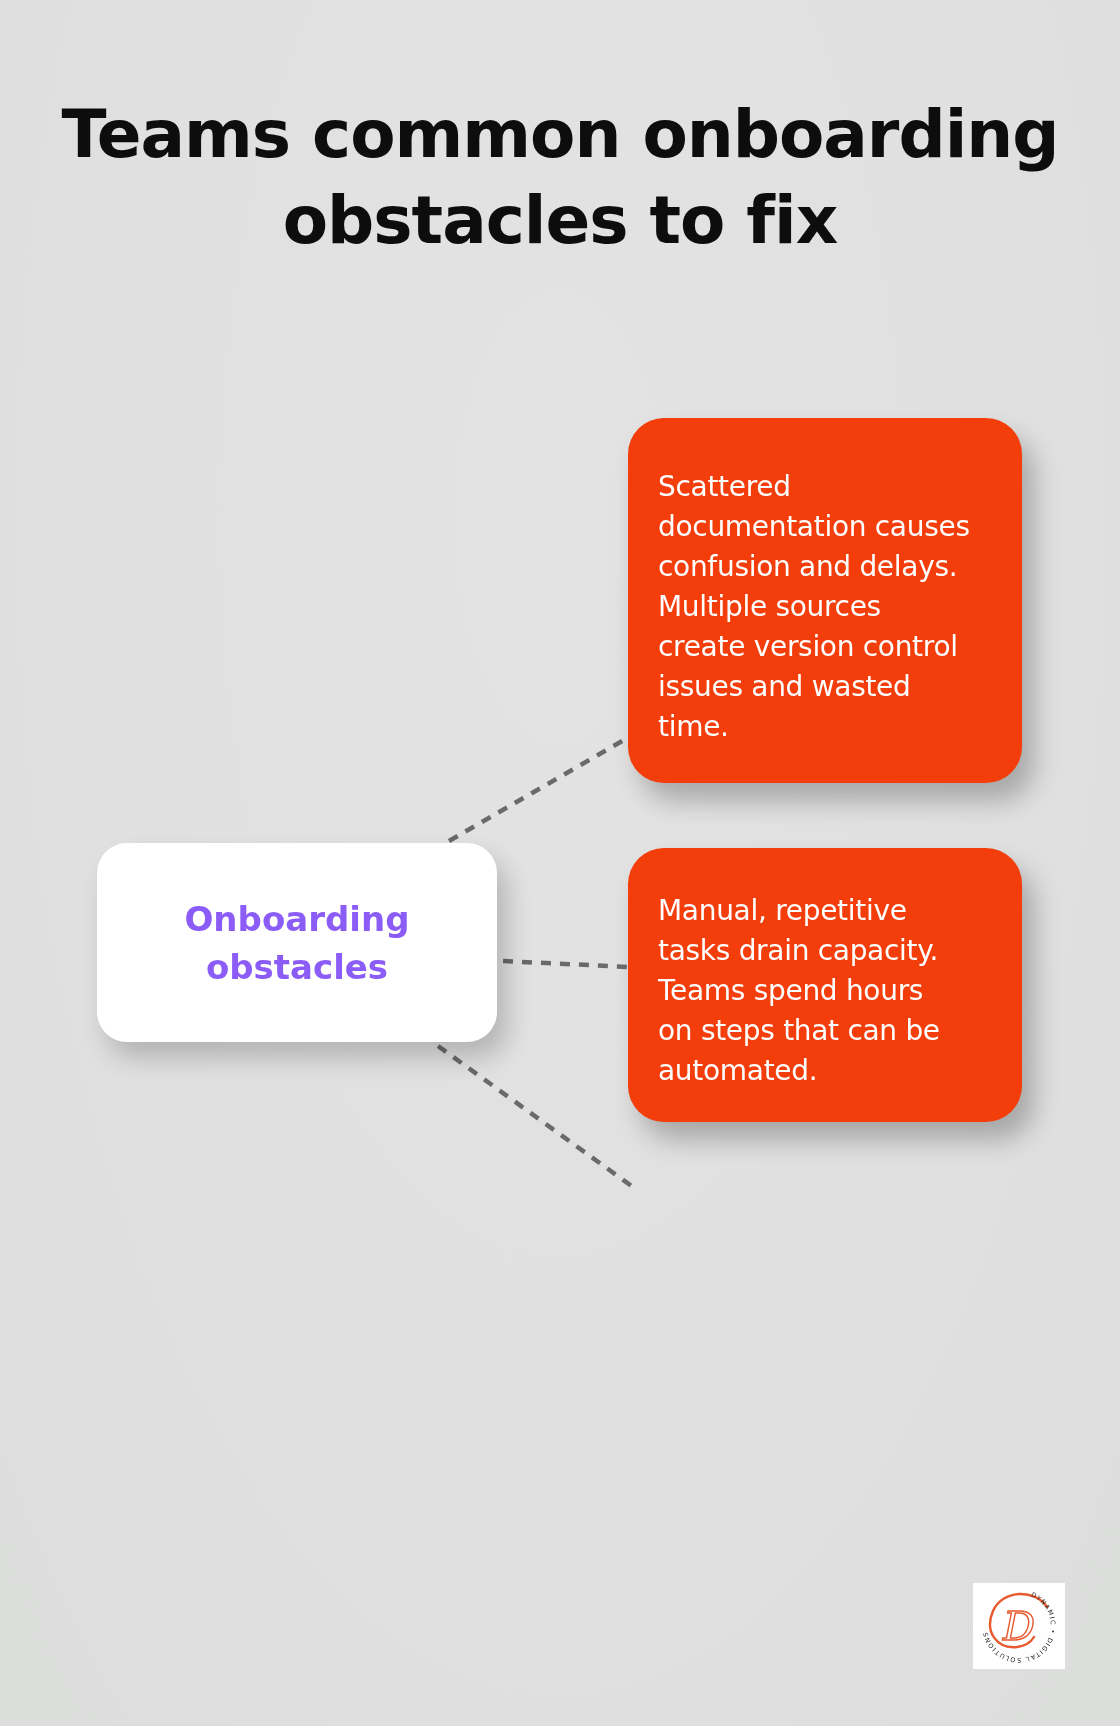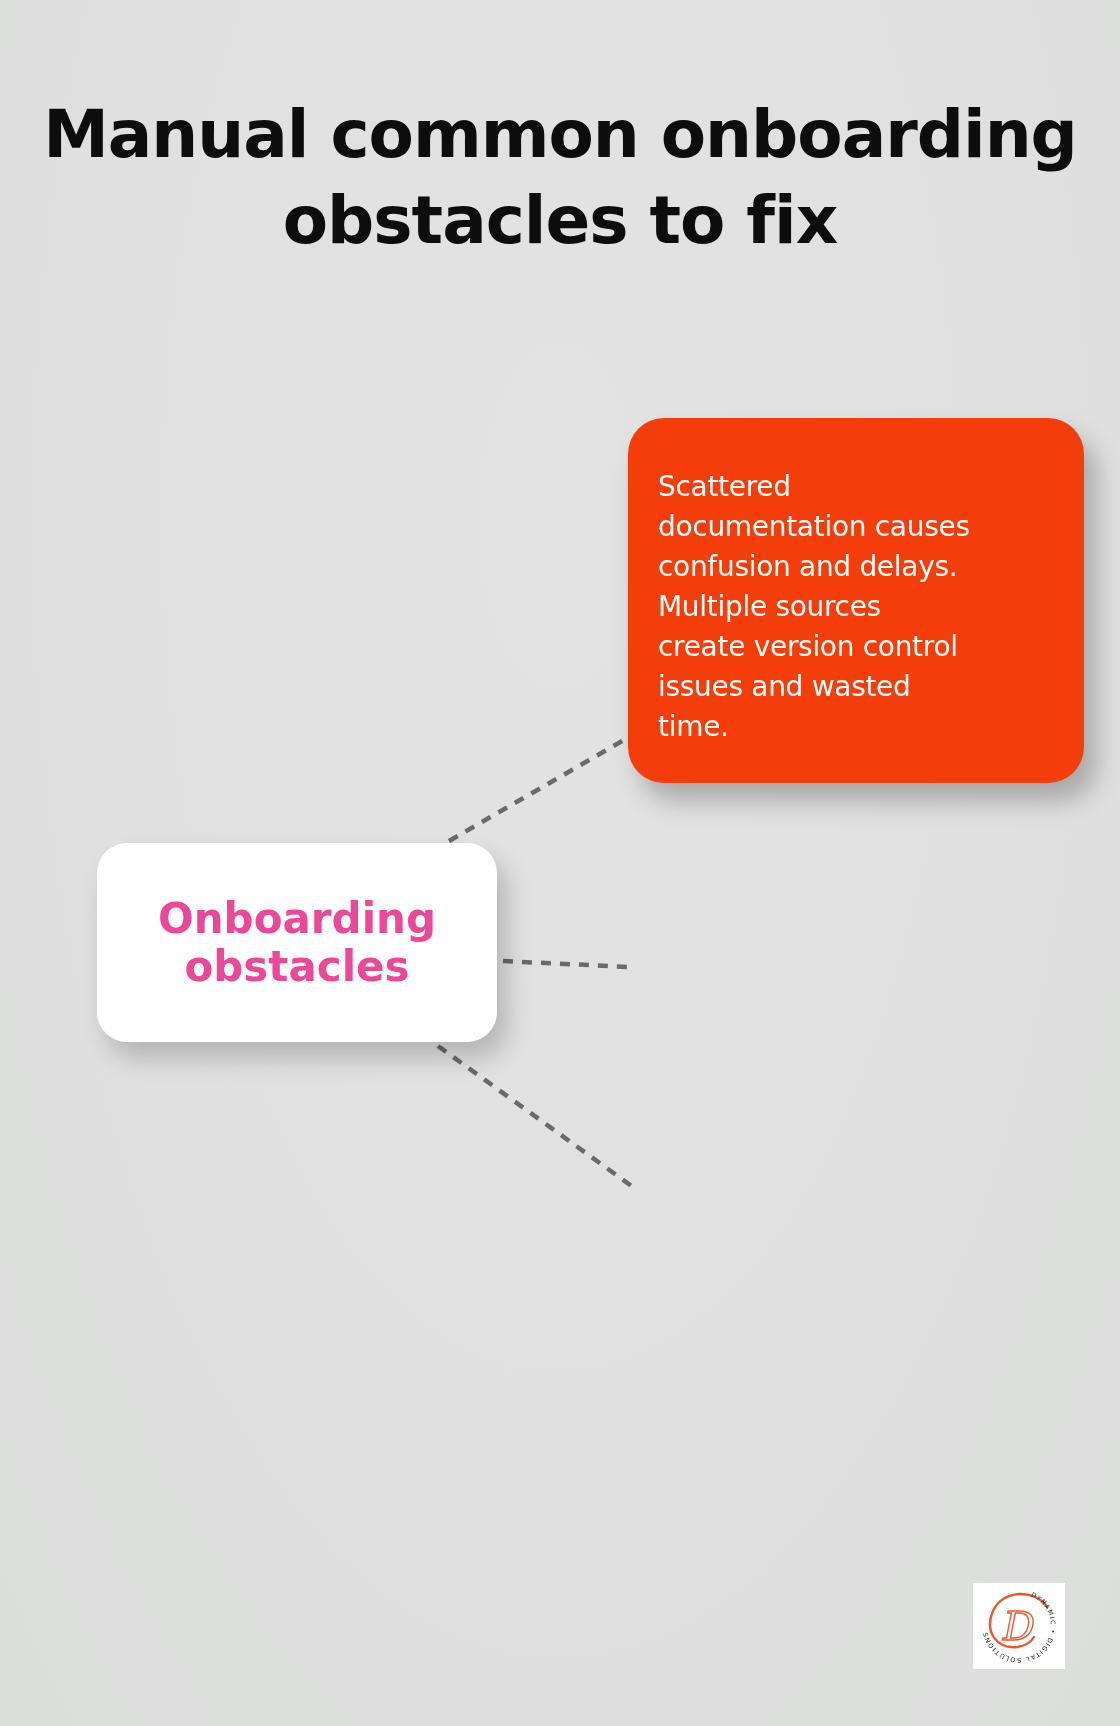--- a/index.html
+++ b/index.html
@@ -34,28 +34,28 @@
   }
   .root-node{
     position:absolute;
     left:97px;top:843px;
     width:400px;height:199px;
     background:#ffffff;
     border-radius:30px;
     box-shadow:10px 16px 26px rgba(0,0,0,0.20);
     display:flex;align-items:center;justify-content:center;
     text-align:center;
-    font-size:42px;line-height:48px;
+    font-size:34px;line-height:48px;
     font-weight:700;
-    color:#ec4899;
+    color:#8b5cf6;
     white-space:pre-line;
   }
   .branch-card{
     position:absolute;
-    left:628px;width:456px;
+    left:628px;width:394px;
     background:#f33d0a;
     border-radius:36px;
     box-shadow:12px 18px 26px rgba(0,0,0,0.25);
     display:flex;align-items:center;
     box-sizing:border-box;
     padding:30px 24px 18px 30px;
     color:#ffffff;
     font-size:28px;line-height:40px;
     letter-spacing:-0.3px;
     white-space:pre-line;
@@ -67,40 +67,45 @@
     position:absolute;
     left:973px;top:1583px;
     width:92px;height:86px;
   }
 </style>
 </head>
 <body>
 
 <div class="canvas">
 
-  <h1 class="page-title">Manual common onboarding
+  <h1 class="page-title">Teams common onboarding
 obstacles to fix</h1>
 
   <svg class="connector-svg" width="1120" height="1726" viewBox="0 0 1120 1726">
     <line class="connector" x1="449" y1="841" x2="629" y2="737"></line>
     <line class="connector" x1="503" y1="961" x2="629" y2="967"></line>
     <line class="connector" x1="438" y1="1046" x2="637" y2="1190"></line>
   </svg>
 
   <div class="root-node">Onboarding
 obstacles</div>
 
   <div class="branch-card b1">Scattered
 documentation causes
 confusion and delays.
 Multiple sources
 create version control
 issues and wasted
 time.</div>
 
+  <div class="branch-card b2">Manual, repetitive
+tasks drain capacity.
+Teams spend hours
+on steps that can be
+automated.</div>
 
 
   <svg class="brand-logo" viewBox="0 0 92 86">
     <rect x="0" y="0" width="92" height="86" fill="#ffffff"></rect>
     <path d="M 74 24 C 62 6, 30 6, 20 28 C 11 49, 24 66, 44 64 C 52 63, 58 59, 61 54" fill="none" stroke="#e75a2e" stroke-width="2.4" stroke-linecap="round"></path>
     <text x="30" y="57" font-family="'DejaVu Serif','Liberation Serif',serif" font-style="italic" font-size="40" fill="none" stroke="#e75a2e" stroke-width="1.4">D</text>
     <defs>
       <path id="logoRing" d="M 46 11 a 32 32 0 1 1 -0.01 0" fill="none"></path>
     </defs>
     <text font-size="6.4" letter-spacing="1.2" fill="#1e1e1e" font-family="'DejaVu Sans','Liberation Sans',sans-serif">

